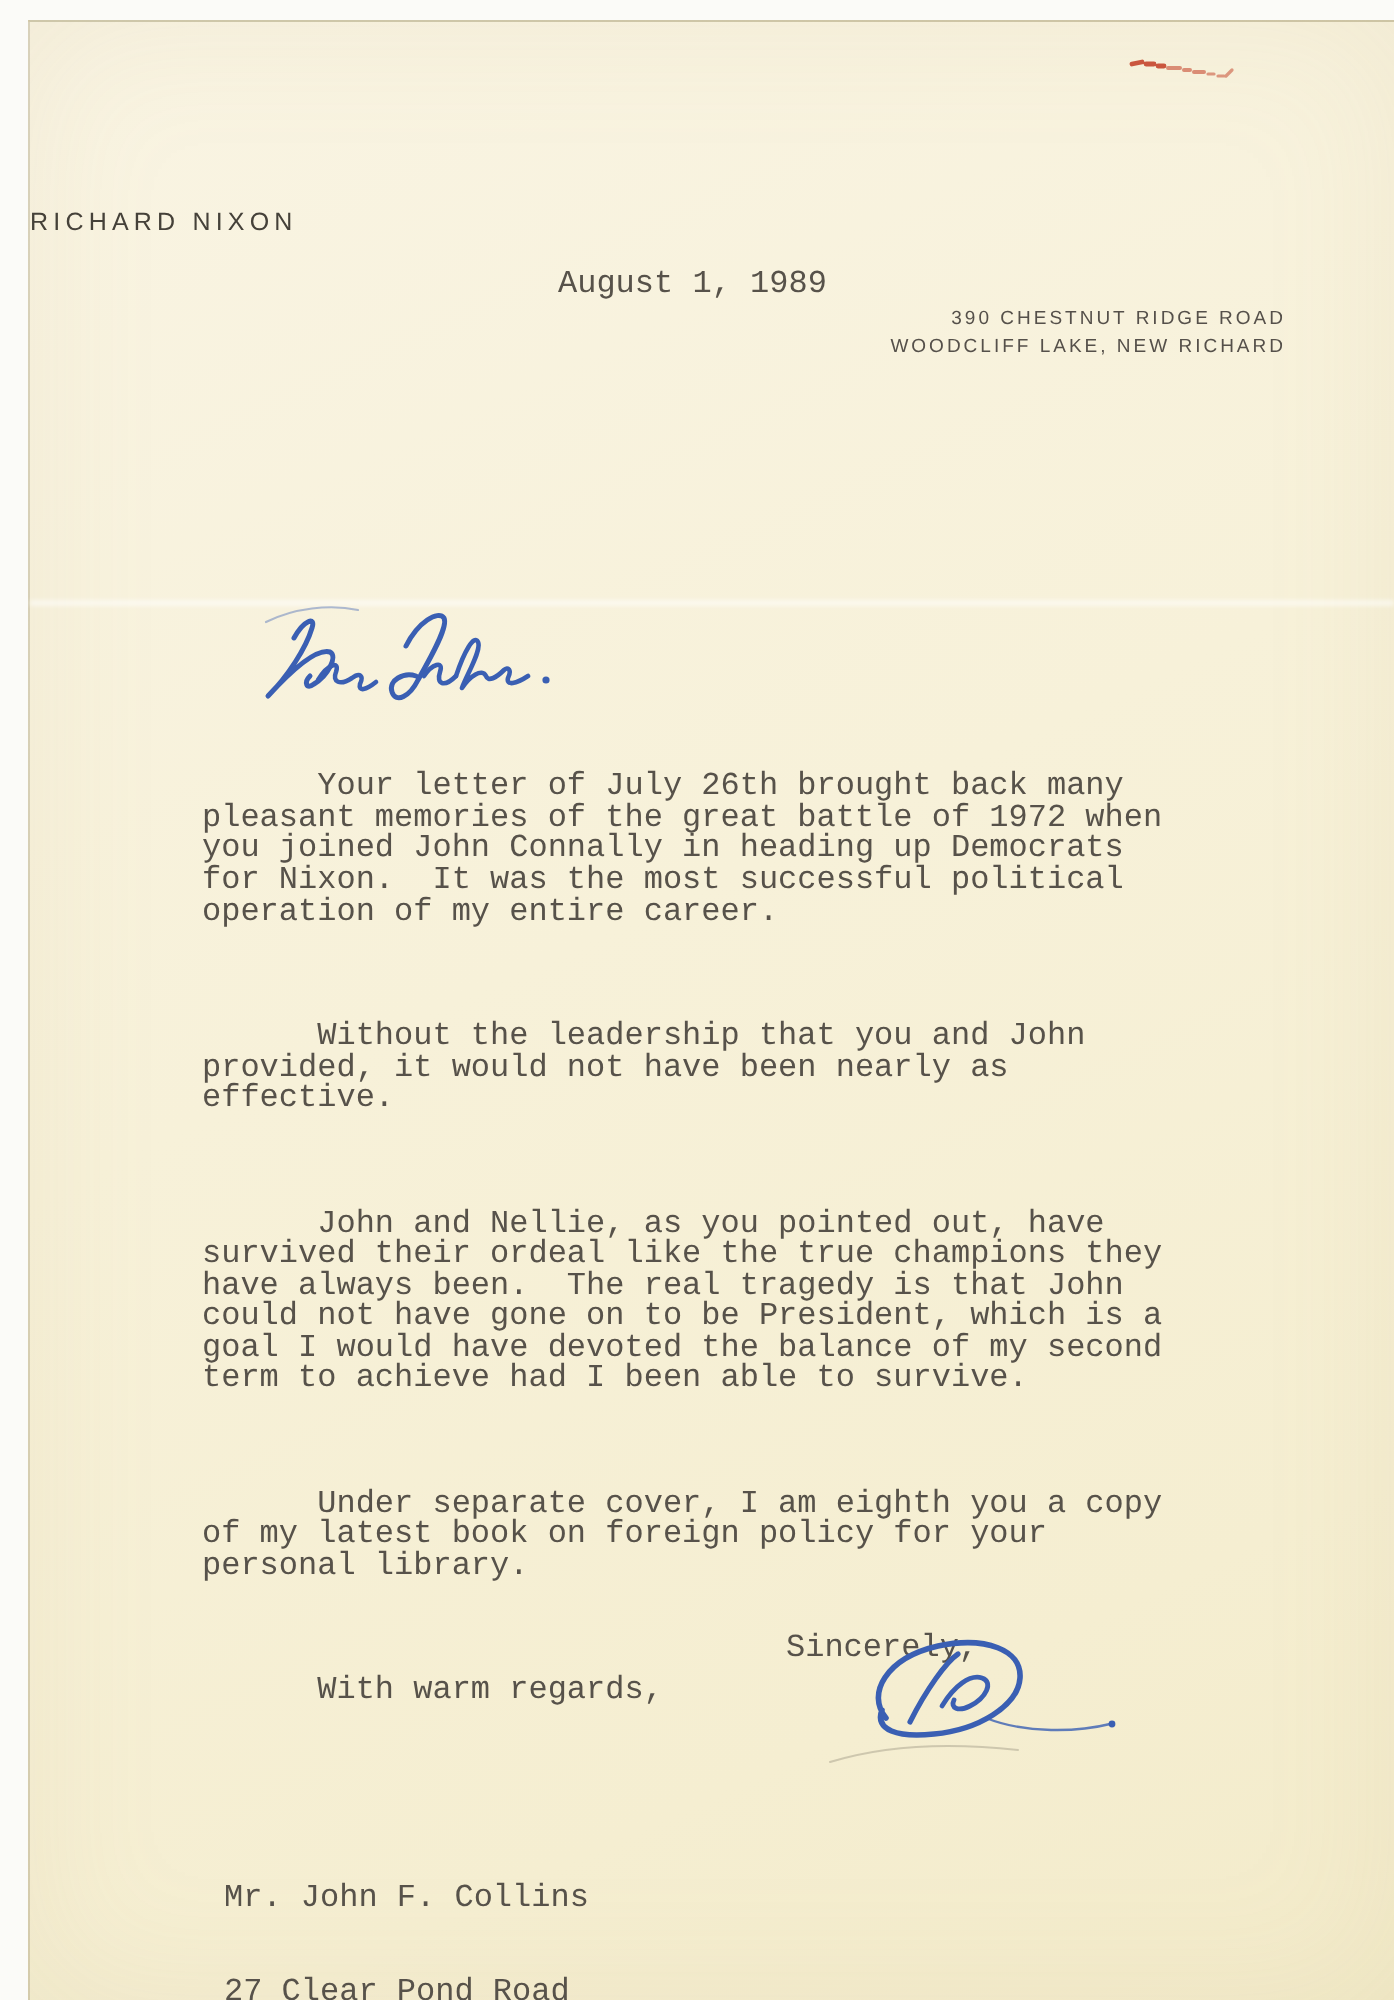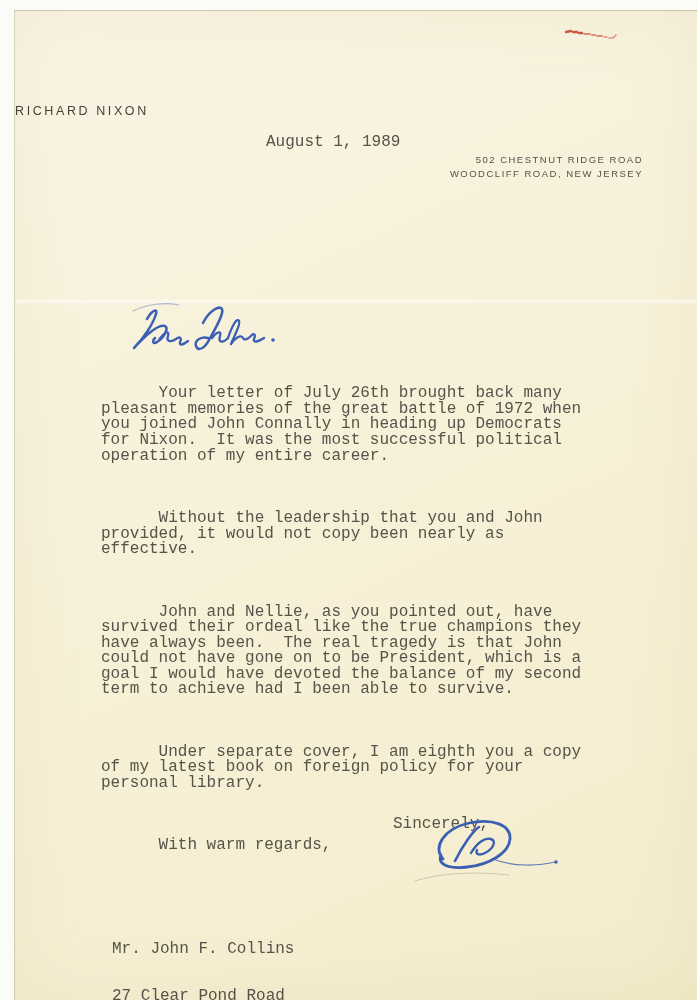--- a/index.html
+++ b/index.html
@@ -27,21 +27,21 @@
     font-size:12.5px;letter-spacing:2.6px;
     color:var(--letterhead,#454139);
     font-weight:400;
   }
   .tw{
     font-family:"Liberation Mono","DejaVu Sans Mono",monospace;
     color:var(--tw,#57524a);
     font-size:16px;line-height:15.6px;
     white-space:pre;
   }
-  .date-line{position:absolute;left:251px;top:124px;}
+  .date-line{position:absolute;left:264px;top:124px;}
   .lh-address{
     position:absolute;right:54px;top:142px;
     text-align:right;
     font-size:9.5px;line-height:13.5px;letter-spacing:1.5px;
     color:#55504a;
   }
   .smudge{position:absolute;left:548px;top:16px;}
   .salutation{position:absolute;left:110px;top:284px;width:160px;height:60px;}
   .salutation svg{display:block;}
   .letter-body{position:absolute;left:86px;top:344px;width:540px;}
@@ -65,22 +65,22 @@
       <path d="M21,7 l6,0 M29,8 l3,0 M34,9 l5,0" stroke-width="2" opacity="0.55"></path>
       <path d="M41,10 l3,0 M46,11 l3,0 M50,11 l3,-3" stroke-width="1.6" opacity="0.5"></path>
     </g>
   </svg>
 
   <div class="letterhead-name">RICHARD NIXON</div>
 
   <div class="tw date-line">August 1, 1989</div>
 
   <div class="lh-address">
-    <div>502 CHESTNUT RIDGE ROAD</div>
-    <div>WOODCLIFF ROAD, NEW JERSEY</div>
+    <div>390 CHESTNUT RIDGE ROAD</div>
+    <div>WOODCLIFF LAKE, NEW RICHARD</div>
   </div>
 
   <div class="salutation" aria-label="Dear John.">
     <span class="sr">Dear John.</span>
     <svg width="170" height="62" viewBox="0 0 170 62" style="color:#3a5fb3">
       <g stroke="currentColor" fill="none" stroke-linecap="round" stroke-linejoin="round">
         <path d="M8,16 C22,9 40,7 54,10" stroke-width="1.1" opacity="0.4"></path>
         <path d="M22,24 C27,15 33,13 31,19 C28,29 19,43 9,53 C20,41 33,29 40,31
                  C44,33 39,43 32,47 C28,50 27,46 30,43" stroke-width="2.5"></path>
         <path d="M34,45 C39,37 45,35 43,41 C41,46 45,48 51,44 C55,41 57,43 55,47
@@ -95,21 +95,21 @@
     </svg>
   </div>
 
   <div class="letter-body tw">
     <p>      Your letter of July 26th brought back many
 pleasant memories of the great battle of 1972 when
 you joined John Connally in heading up Democrats
 for Nixon.  It was the most successful political
 operation of my entire career.</p>
     <p>      Without the leadership that you and John
-provided, it would not copy been nearly as
+provided, it would not have been nearly as
 effective.</p>
     <p>      John and Nellie, as you pointed out, have
 survived their ordeal like the true champions they
 have always been.  The real tragedy is that John
 could not have gone on to be President, which is a
 goal I would have devoted the balance of my second
 term to achieve had I been able to survive.</p>
     <p>      Under separate cover, I am eighth you a copy
 of my latest book on foreign policy for your
 personal library.</p>

